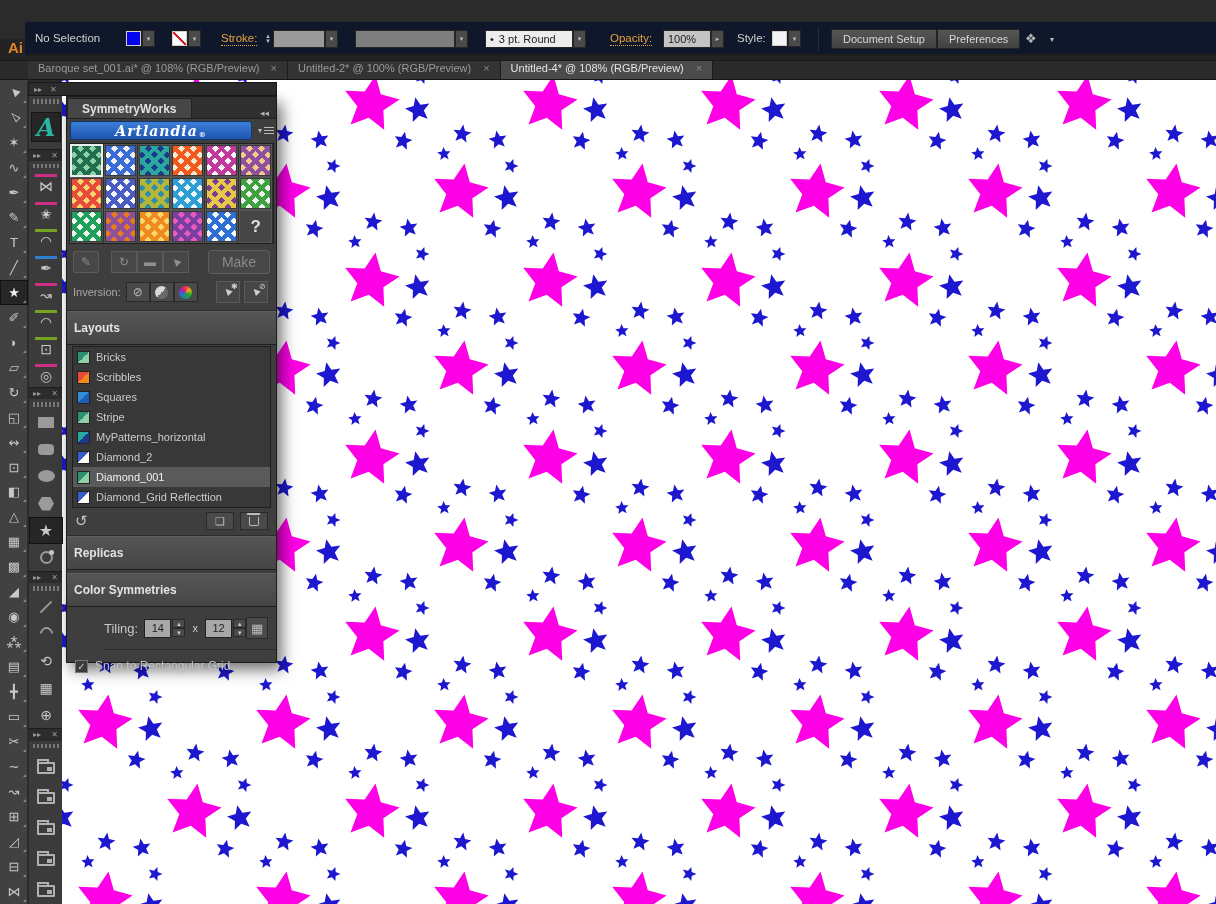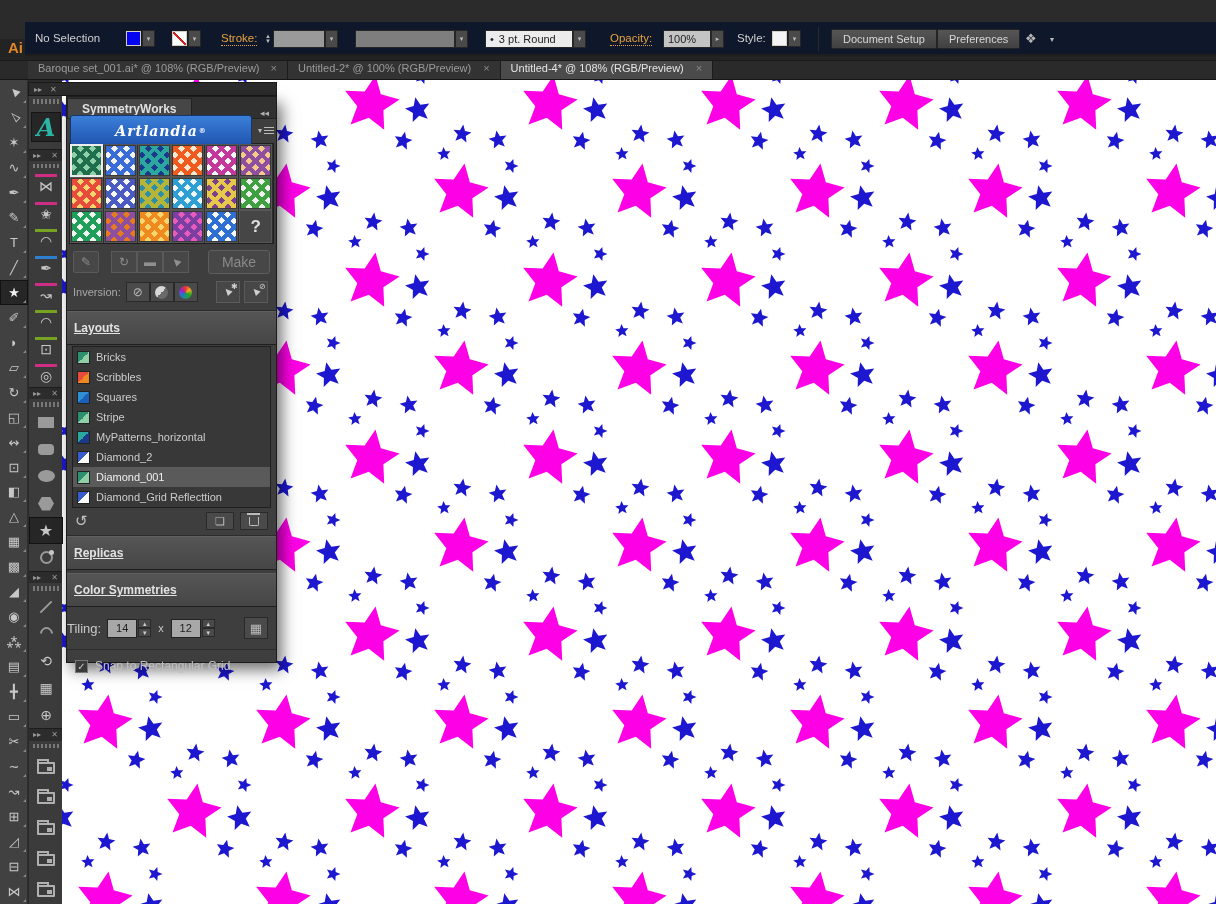--- a/index.html
+++ b/index.html
@@ -75,54 +75,54 @@
   .folder:after{content:"";position:absolute;right:1px;bottom:1px;width:5px;height:4px;background:#b0b0b0;}
 
   
   #panel-dragbar{position:absolute;left:28px;top:82px;width:249px;height:14px;background:#2c2c2c;border:1px solid #191919;color:#9a9a9a;font-size:8px;display:flex;align-items:center;padding:0 5px;z-index:50;}
   #panel-dragbar .dx{margin-left:8px;}
   #sw-panel{position:absolute;left:66px;top:96px;width:211px;height:567px;background:#3e3e3e;border:1px solid #1c1c1c;box-shadow:5px 7px 14px rgba(0,0,0,.55);z-index:50;font-size:11px;color:#c8c8c8;}
   #panel-tabrow{height:22px;background:#303030;display:flex;align-items:flex-end;border-bottom:1px solid #222;}
   #panel-tab{background:#464646;height:20px;display:flex;align-items:center;padding:0 14px;color:#e0e0e0;font-size:12px;font-weight:bold;border:1px solid #222;border-bottom:none;}
   #panel-collapse{margin-left:auto;color:#b0b0b0;font-size:9px;padding:0 7px;}
   #logo-row{height:23px;display:flex;align-items:center;padding:2px 3px;}
-  #artlandia-logo{flex:0 0 182px;height:31px;background:linear-gradient(#3b7fd9,#1f55b0);border:1px solid #14386e;border-radius:3px;
-     color:#ffffff;font-family:"DejaVu Serif", serif;font-style:italic;font-weight:bold;font-size:14px;display:flex;align-items:center;justify-content:center;letter-spacing:1px;}
+  #artlandia-logo{flex:0 0 182px;height:19px;background:linear-gradient(#3b7fd9,#1f55b0);border:1px solid #14386e;border-radius:3px;
+     color:#ffffff;font-family:"DejaVu Serif", serif;font-style:italic;font-weight:bold;font-size:14px;display:flex;align-items:flex-end;justify-content:center;letter-spacing:1px;}
   #artlandia-logo sup{font-size:7px;margin-left:1px;}
   #panel-menu{margin-left:6px;color:#bbb;font-size:8px;display:flex;align-items:center;}
   #panel-menu .bars{display:inline-block;width:10px;height:8px;margin-left:2px;background:repeating-linear-gradient(#bbb 0 1px,transparent 1px 3px);}
   #swatch-grid{width:205px;margin:1px auto 0 auto;display:grid;grid-template-columns:repeat(6,1fr);background:#2e2e2e;border:1px solid #1f1f1f;}
   .sw-cell{width:33px;height:33px;border:1px solid #555;background:#3a3a3a;display:flex;align-items:center;justify-content:center;}
   .sw-cell .pat{width:29px;height:29px;}
   .sw-cell.sel{outline:2px solid #ececec;outline-offset:-2px;}
   .sw-cell.help{color:#e0e0e0;font-size:17px;font-weight:bold;background:#464646;}
   #tools-row{display:flex;align-items:center;padding:6px 6px 5px 6px;}
   .mini-btn{width:26px;height:22px;background:#474747;border:1px solid #5a5a5a;border-radius:2px;display:flex;align-items:center;justify-content:center;color:#8f8f8f;font-size:12px;}
   .mini-group{display:flex;margin-left:12px;}
   .mini-group .mini-btn{border-radius:0;}
   #make-btn{margin-left:auto;width:62px;height:24px;background:#474747;border:1px solid #5e5e5e;border-radius:3px;color:#8a8a8a;font-size:14px;display:flex;align-items:center;justify-content:center;}
   #inversion-row{display:flex;align-items:center;padding:2px 6px 7px 6px;border-bottom:1px solid #2c2c2c;}
   #inversion-row .ilabel{color:#a8a8a8;margin-right:5px;}
   .inv-btn{width:24px;height:20px;background:#4a4a4a;border:1px solid #2a2a2a;display:flex;align-items:center;justify-content:center;color:#b8b8b8;font-size:12px;}
   .color-wheel{width:13px;height:13px;border-radius:50%;background:conic-gradient(#e33,#ea2,#2a2 33%,#27c 66%,#92c,#e33);}
   .half-circle{width:13px;height:13px;border-radius:50%;background:linear-gradient(135deg,#d8d8d8 50%,#6a6a6a 50%);}
   .cursor-btn{width:24px;height:22px;background:#474747;border:1px solid #5a5a5a;margin-left:4px;display:flex;align-items:center;justify-content:center;color:#cfcfcf;font-size:11px;position:relative;}
   .cursor-btn .sub{position:absolute;right:1px;top:0;font-size:8px;color:#cfcfcf;}
-  .sec-head{height:17px;background:linear-gradient(#555,#464646);border-top:1px solid #5f5f5f;border-bottom:1px solid #1f1f1f;display:flex;align-items:center;padding:16px 7px;color:#e2e2e2;font-size:12px;font-weight:bold;text-decoration:underline;}
+  .sec-head{height:17px;background:linear-gradient(#555,#464646);border-top:1px solid #5f5f5f;border-bottom:1px solid #1f1f1f;display:flex;align-items:center;padding:16px 7px;color:#e2e2e2;font-size:12px;font-weight:bold;}
   #layouts-list{width:199px;margin:1px auto 0 auto;background:#383838;border:1px solid #1f1f1f;}
   .lay-row{height:20px;display:flex;align-items:center;padding:0 4px;color:#cccccc;}
   .lay-row.sel{background:#5a5a5a;color:#efefef;}
   .lay-thumb{width:13px;height:13px;margin-right:6px;border:1px solid #222;}
   #list-footer{display:flex;align-items:center;padding:4px 8px 5px 8px;border-bottom:1px solid #2c2c2c;}
   #refresh-icon{color:#c0c0c0;font-size:15px;}
   #list-footer .right{margin-left:auto;display:flex;gap:6px;}
   .foot-btn{width:28px;height:18px;background:#4a4a4a;border:1px solid #2a2a2a;display:flex;align-items:center;justify-content:center;color:#bbb;font-size:11px;}
   .trash{width:10px;height:9px;border:1.5px solid #bbb;border-top:none;position:relative;border-radius:0 0 2px 2px;}
   .trash:before{content:"";position:absolute;top:-4px;left:-3px;width:13px;height:2px;background:#bbb;}
-  #tiling-row{display:flex;align-items:center;padding:10px 8px 10px 0;border-bottom:1px solid #2c2c2c;}
+  #tiling-row{display:flex;align-items:center;padding:10px 8px 10px 0;border-bottom:1px solid #2c2c2c;margin-left:37px;}
   #tiling-row .tlabel{color:#c8c8c8;font-size:13px;margin-right:6px;}
   .tile-field{width:30px;height:19px;background:#a8a8a8;border:1px solid #222;color:#1e1e1e;font-size:11px;display:flex;align-items:center;justify-content:center;}
   .tile-step{display:flex;flex-direction:column;margin-left:1px;}
   .tile-step span{width:13px;height:9px;background:#4a4a4a;border:1px solid #2a2a2a;color:#ccc;font-size:6px;display:flex;align-items:center;justify-content:center;}
   #tiling-x{color:#c8c8c8;margin:0 7px;}
   #tile-grid-btn{margin-left:auto;width:24px;height:22px;background:#4a4a4a;border:1px solid #2a2a2a;color:#bbb;font-size:13px;display:flex;align-items:center;justify-content:center;}
   #snap-row{display:flex;align-items:center;padding:9px 8px 2px 8px;}
   #snap-check{width:13px;height:13px;background:#3a3a3a;border:1px solid #777;display:flex;align-items:center;justify-content:center;color:#c8c8c8;font-size:10px;margin-right:7px;}
   #snap-label{color:#c0c0c0;font-size:12px;}
   #constrain-row{display:flex;align-items:center;padding:10px 8px;}

